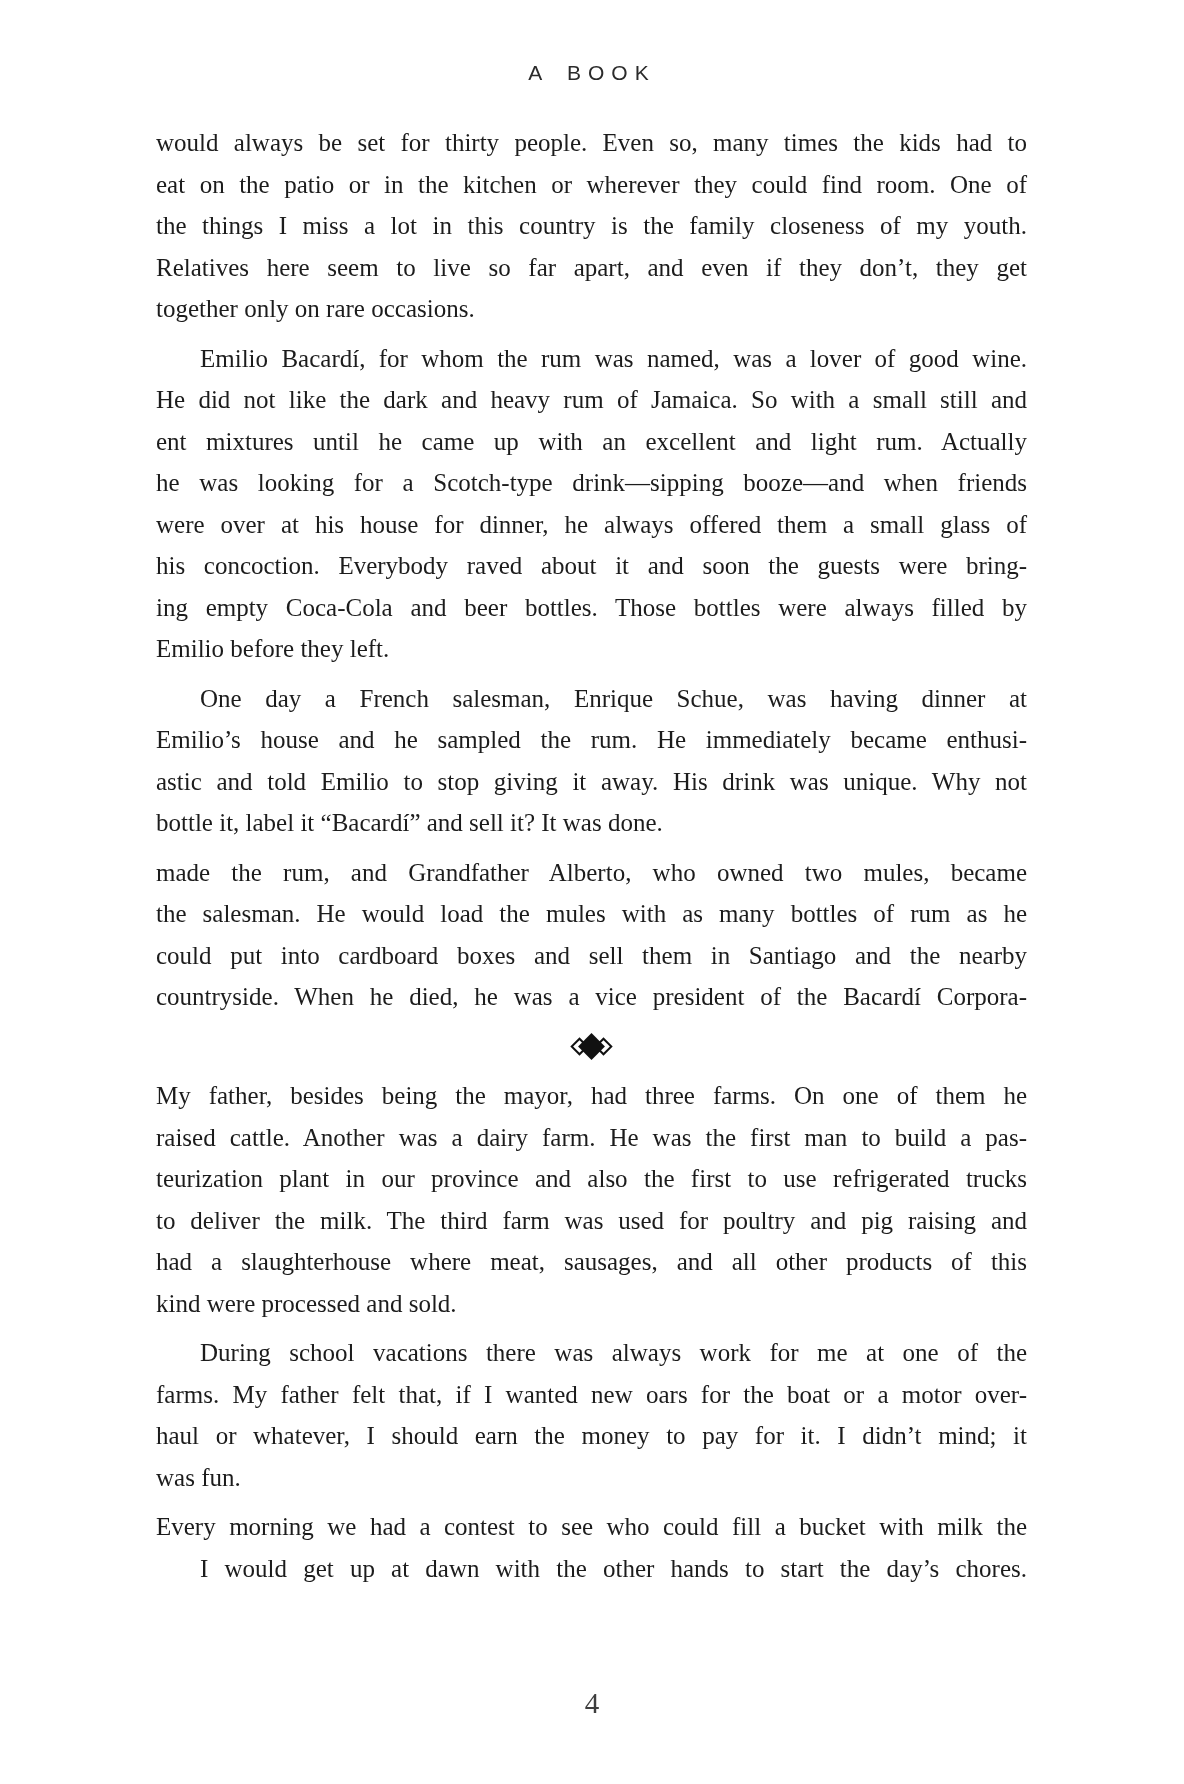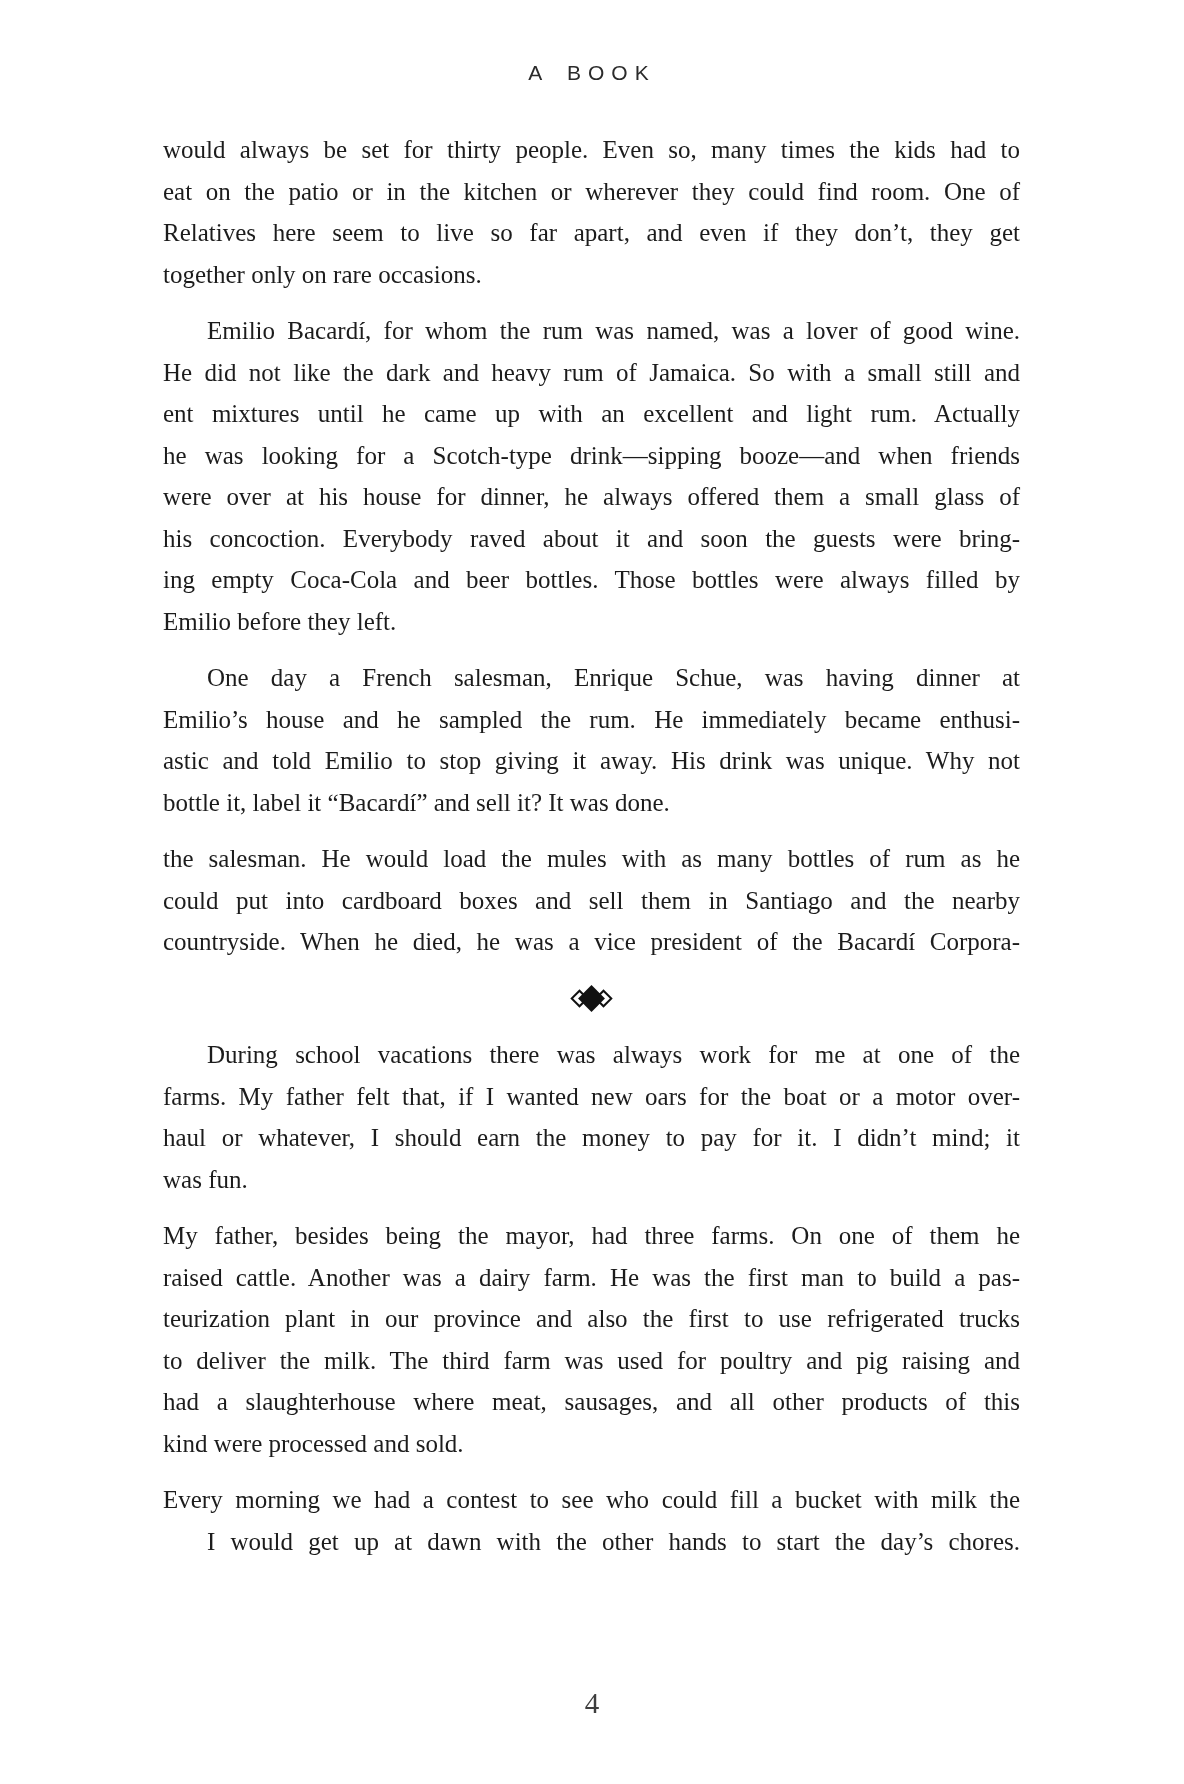--- a/index.html
+++ b/index.html
@@ -26,21 +26,21 @@
     color: var(--running-head, #2b2b2b);
     line-height: 22px;
   }
   .text-body {
     position: absolute;
     left: 148px;
     top: 114px;
     width: 887px;
     font-size: 25px;
   }
-  .paragraph { margin: 15px; }
+  .paragraph { margin: 8px; }
   .line {
     height: 41.5px;
     line-height: 41.5px;
     text-align: justify;
     text-align-last: justify;
   }
   .line.para-end { text-align-last: left; }
   .line.indent { padding-left: 44px; }
   .divider-row {
     height: 41.5px;
@@ -79,62 +79,64 @@
 </head>
 <body>
 
 <div class="page">
   <header class="running-head">A BOOK</header>
 
   <main class="text-body" id="text-body">
       <div class="paragraph">
         <div class="line" style="">would always be set for thirty people. Even so, many times the kids had to</div>
         <div class="line" style="">eat on the patio or in the kitchen or wherever they could find room. One of</div>
+        <div class="line" style="">the things I miss a lot in this country is the family closeness of my youth.</div>
         <div class="line" style="">Relatives here seem to live so far apart, and even if they don’t, they get</div>
         <div class="line para-end" style="">together only on rare occasions.</div>
       </div>
       <div class="paragraph">
         <div class="line indent" style="">Emilio Bacardí, for whom the rum was named, was a lover of good wine.</div>
         <div class="line" style="">He did not like the dark and heavy rum of Jamaica. So with a small still and</div>
         <div class="line" style="">ent mixtures until he came up with an excellent and light rum. Actually</div>
         <div class="line" style="">he was looking for a Scotch-type drink—sipping booze—and when friends</div>
         <div class="line" style="">were over at his house for dinner, he always offered them a small glass of</div>
         <div class="line" style="">his concoction. Everybody raved about it and soon the guests were bring-</div>
         <div class="line" style="">ing empty Coca-Cola and beer bottles. Those bottles were always filled by</div>
         <div class="line para-end" style="">Emilio before they left.</div>
       </div>
       <div class="paragraph">
         <div class="line indent" style="">One day a French salesman, Enrique Schue, was having dinner at</div>
         <div class="line" style="">Emilio’s house and he sampled the rum. He immediately became enthusi-</div>
         <div class="line" style="">astic and told Emilio to stop giving it away. His drink was unique. Why not</div>
         <div class="line para-end" style="">bottle it, label it “Bacardí” and sell it? It was done.</div>
       </div>
       <div class="paragraph">
+        <div class="line" style="">made the rum, and Grandfather Alberto, who owned two mules, became</div>
         <div class="line" style="">the salesman. He would load the mules with as many bottles of rum as he</div>
         <div class="line" style="">could put into cardboard boxes and sell them in Santiago and the nearby</div>
         <div class="line" style="">countryside. When he died, he was a vice president of the Bacardí Corpora-</div>
       </div>
       <div class="divider-row">
         <span class="d-outline"></span>
         <span class="d-filled"></span>
         <span class="d-outline"></span>
       </div>
       <div class="paragraph">
-        <div class="line indent" style="">During school vacations there was always work for me at one of the</div>
-        <div class="line" style="">farms. My father felt that, if I wanted new oars for the boat or a motor over-</div>
-        <div class="line" style="">haul or whatever, I should earn the money to pay for it. I didn’t mind; it</div>
-        <div class="line para-end" style="">was fun.</div>
-      </div>
-      <div class="paragraph">
         <div class="line" style="">My father, besides being the mayor, had three farms. On one of them he</div>
         <div class="line" style="">raised cattle. Another was a dairy farm. He was the first man to build a pas-</div>
         <div class="line" style="">teurization plant in our province and also the first to use refrigerated trucks</div>
         <div class="line" style="">to deliver the milk. The third farm was used for poultry and pig raising and</div>
         <div class="line" style="">had a slaughterhouse where meat, sausages, and all other products of this</div>
         <div class="line para-end" style="">kind were processed and sold.</div>
+      </div>
+      <div class="paragraph">
+        <div class="line indent" style="">During school vacations there was always work for me at one of the</div>
+        <div class="line" style="">farms. My father felt that, if I wanted new oars for the boat or a motor over-</div>
+        <div class="line" style="">haul or whatever, I should earn the money to pay for it. I didn’t mind; it</div>
+        <div class="line para-end" style="">was fun.</div>
       </div>
       <div class="paragraph">
         <div class="line" style="">Every morning we had a contest to see who could fill a bucket with milk the</div>
         <div class="line indent" style="">I would get up at dawn with the other hands to start the day’s chores.</div>
       </div>
     </main>
 
   <footer class="page-number">4</footer>
 </div>
 

